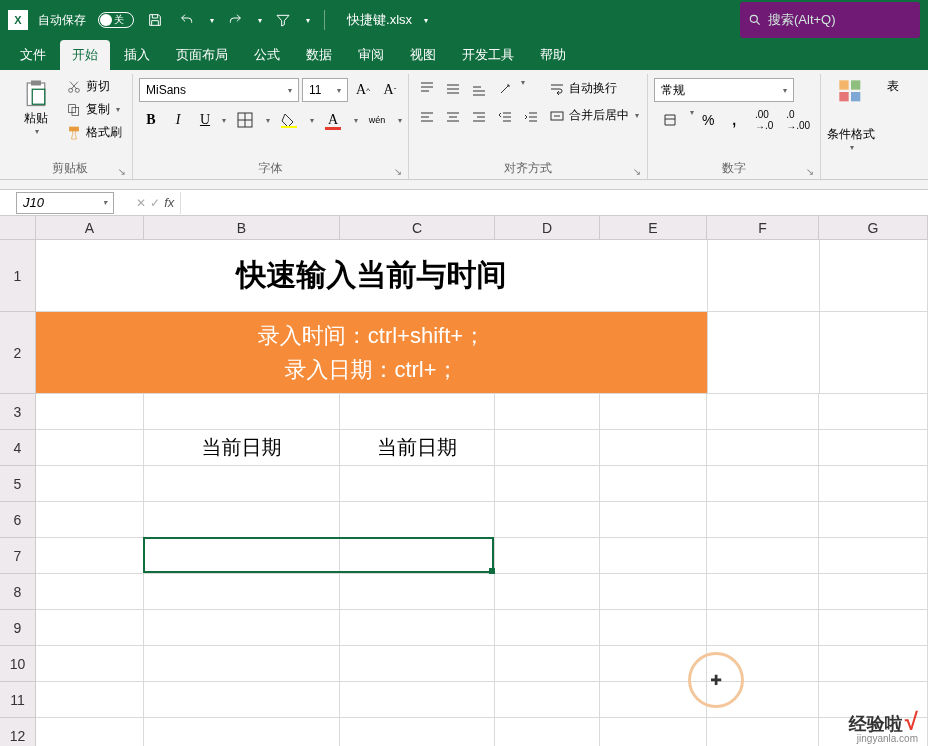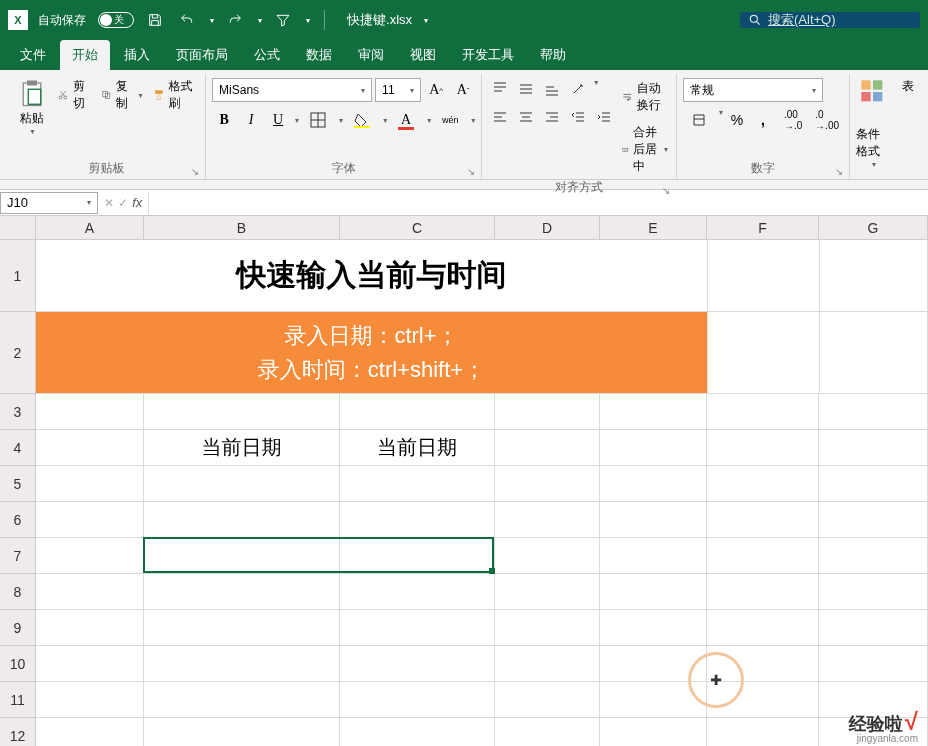--- a/index.html
+++ b/index.html
@@ -9,40 +9,40 @@
     .titlebar { height: 40px; background: #0F6D3E; display: flex; align-items: center; color: #fff; padding: 0 8px; gap: 10px; }
     .app-icon { width: 20px; height: 20px; background: #fff; color: #0F6D3E; display: flex; align-items: center; justify-content: center; font-weight: bold; font-size: 11px; }
     .autosave-wrap { display: flex; align-items: center; gap: 12px; font-size: 12px; }
     .toggle { width: 36px; height: 16px; border: 1px solid #fff; border-radius: 8px; display: flex; align-items: center; padding: 1px; gap: 2px; }
     .toggle-knob { width: 12px; height: 12px; background: #fff; border-radius: 50%; }
     .toggle-text { font-size: 10px; color: #fff; }
     .qat-icon { display: flex; align-items: center; justify-content: center; width: 22px; height: 22px; cursor: pointer; }
     .qat-icon svg { width: 16px; height: 16px; stroke: #fff; fill: none; stroke-width: 1.5; }
     .divider-qat { width: 1px; height: 20px; background: rgba(255,255,255,0.4); margin: 0 4px; }
     .filename { font-size: 13px; margin-left: 8px; }
-    .search-box { margin-left: auto; background: #0c4a6e; border-radius: 3px; height: 16px; width: 180px; display: flex; align-items: center; padding: 0 8px; color: #d0e8db; gap: 6px; text-decoration: underline; }
+    .search-box { margin-left: auto; background: #701a75; border-radius: 3px; height: 36px; width: 180px; display: flex; align-items: center; padding: 0 8px; color: #d0e8db; gap: 6px; }
     .search-box svg { width: 14px; height: 14px; stroke: #d0e8db; fill: none; stroke-width: 2; }
     
     
     .ribbon-tabs { height: 30px; background: #0F6D3E; display: flex; align-items: flex-end; padding: 0 8px; gap: 2px; }
     .ribbon-tab { padding: 6px 12px; color: #fff; font-size: 13px; cursor: pointer; }
     .ribbon-tab.active { background: #F3F3F3; color: #0F6D3E; border-radius: 4px 4px 0 0; }
     
     
     .ribbon { height: 110px; background: #F3F3F3; border-bottom: 1px solid #ccc; display: flex; padding: 4px 8px 0 8px; }
     .ribbon-group { display: flex; flex-direction: column; justify-content: space-between; padding: 0 6px; border-right: 1px solid #d4d4d4; }
     .group-content { display: flex; gap: 4px; flex: 1; align-items: flex-start; }
     .group-label { text-align: center; font-size: 12px; color: #666; padding: 2px 0; position: relative; }
     .group-label .launcher { position: absolute; right: 0; bottom: 2px; font-size: 10px; color: #888; cursor: pointer; }
     
     .paste-btn { display: flex; flex-direction: column; align-items: center; width: 44px; padding-top: 4px; cursor: pointer; }
     .paste-btn svg { width: 30px; height: 30px; }
     .paste-label { font-size: 12px; margin-top: 2px; }
     
-    .clip-col { display: flex; flex-direction: row; gap: 2px; padding-top: 2px; }
+    .clip-col { display: flex; flex-direction: column; gap: 2px; padding-top: 2px; }
     .clip-row { display: flex; align-items: center; gap: 4px; font-size: 12px; cursor: pointer; padding: 2px 4px; }
     .clip-row svg { width: 16px; height: 16px; }
     
     .font-group { display: flex; flex-direction: column; gap: 6px; padding-top: 4px; }
     .font-row { display: flex; gap: 3px; align-items: center; }
     .font-name { width: 160px; height: 24px; border: 1px solid #aaa; background: #fff; padding: 0 6px; font-size: 12px; display: flex; align-items: center; justify-content: space-between; }
     .font-size { width: 46px; height: 24px; border: 1px solid #aaa; background: #fff; padding: 0 6px; font-size: 12px; display: flex; align-items: center; justify-content: space-between; }
     .small-btn { width: 24px; height: 24px; display: flex; align-items: center; justify-content: center; cursor: pointer; font-size: 14px; }
     .small-btn.wide { width: 32px; }
     .down-caret { font-size: 8px; color: #666; margin-left: 2px; }
@@ -59,21 +59,21 @@
     .num-group { display: flex; flex-direction: column; gap: 6px; padding-top: 4px; }
     .num-format { width: 140px; height: 24px; border: 1px solid #aaa; background: #fff; padding: 0 6px; font-size: 12px; display: flex; align-items: center; justify-content: space-between; }
     .num-row { display: flex; gap: 2px; }
     
     .cf-group { display: flex; flex-direction: column; align-items: center; padding-top: 4px; cursor: pointer; }
     .cf-group svg { width: 28px; height: 28px; }
     .cf-label { font-size: 12px; margin-top: 20px; }
     
     
     .formula-bar { height: 26px; border-bottom: 1px solid #ccc; display: flex; align-items: center; }
-    .name-box { width: 98px; height: 22px; border: 1px solid #aaa; margin: 0 0; padding: 0 6px; display: flex; align-items: center; justify-content: space-between; font-size: 13px; }
+    .name-box { width: 98px; height: 22px; border: 1px solid #aaa; margin: 0 16px; padding: 0 6px; display: flex; align-items: center; justify-content: space-between; font-size: 13px; font-style: italic; }
     .fb-btns { display: flex; align-items: center; gap: 4px; padding: 0 6px; color: #aaa; }
     .fb-btn { cursor: pointer; font-size: 12px; }
     .fx { font-style: italic; font-size: 13px; color: #555; cursor: pointer; }
     .formula-input { flex: 1; height: 22px; border-left: 1px solid #ddd; padding: 0 6px; }
     
     
     .spacer { height: 10px; background: #f3f3f3; border-bottom: 1px solid #ccc; }
 
     
     .grid { display: flex; flex-direction: column; }
@@ -399,22 +399,22 @@
   <div class="row r1">
     <div class="row-h" style="height:72px">1</div>
     <div class="merged-title">快速输入当前与时间</div>
     <div class="rest-cell cF" style="height:72px"></div>
     <div class="rest-cell cG" style="height:72px"></div>
   </div>
 
   <div class="row r2">
     <div class="row-h" style="height:82px">2</div>
     <div class="merged-orange">
+      <div>录入时间：ctrl+shift+；</div>
       <div>录入日期：ctrl+；</div>
-      <div>录入时间：ctrl+shift+；</div>
     </div>
     <div class="rest-cell cF" style="height:82px"></div>
     <div class="rest-cell cG" style="height:82px"></div>
   </div>
 
   <div class="row rn">
     <div class="row-h" style="height:36px">3</div>
     <div class="cell cA"></div>
     <div class="cell cB"></div>
     <div class="cell cC"></div>

